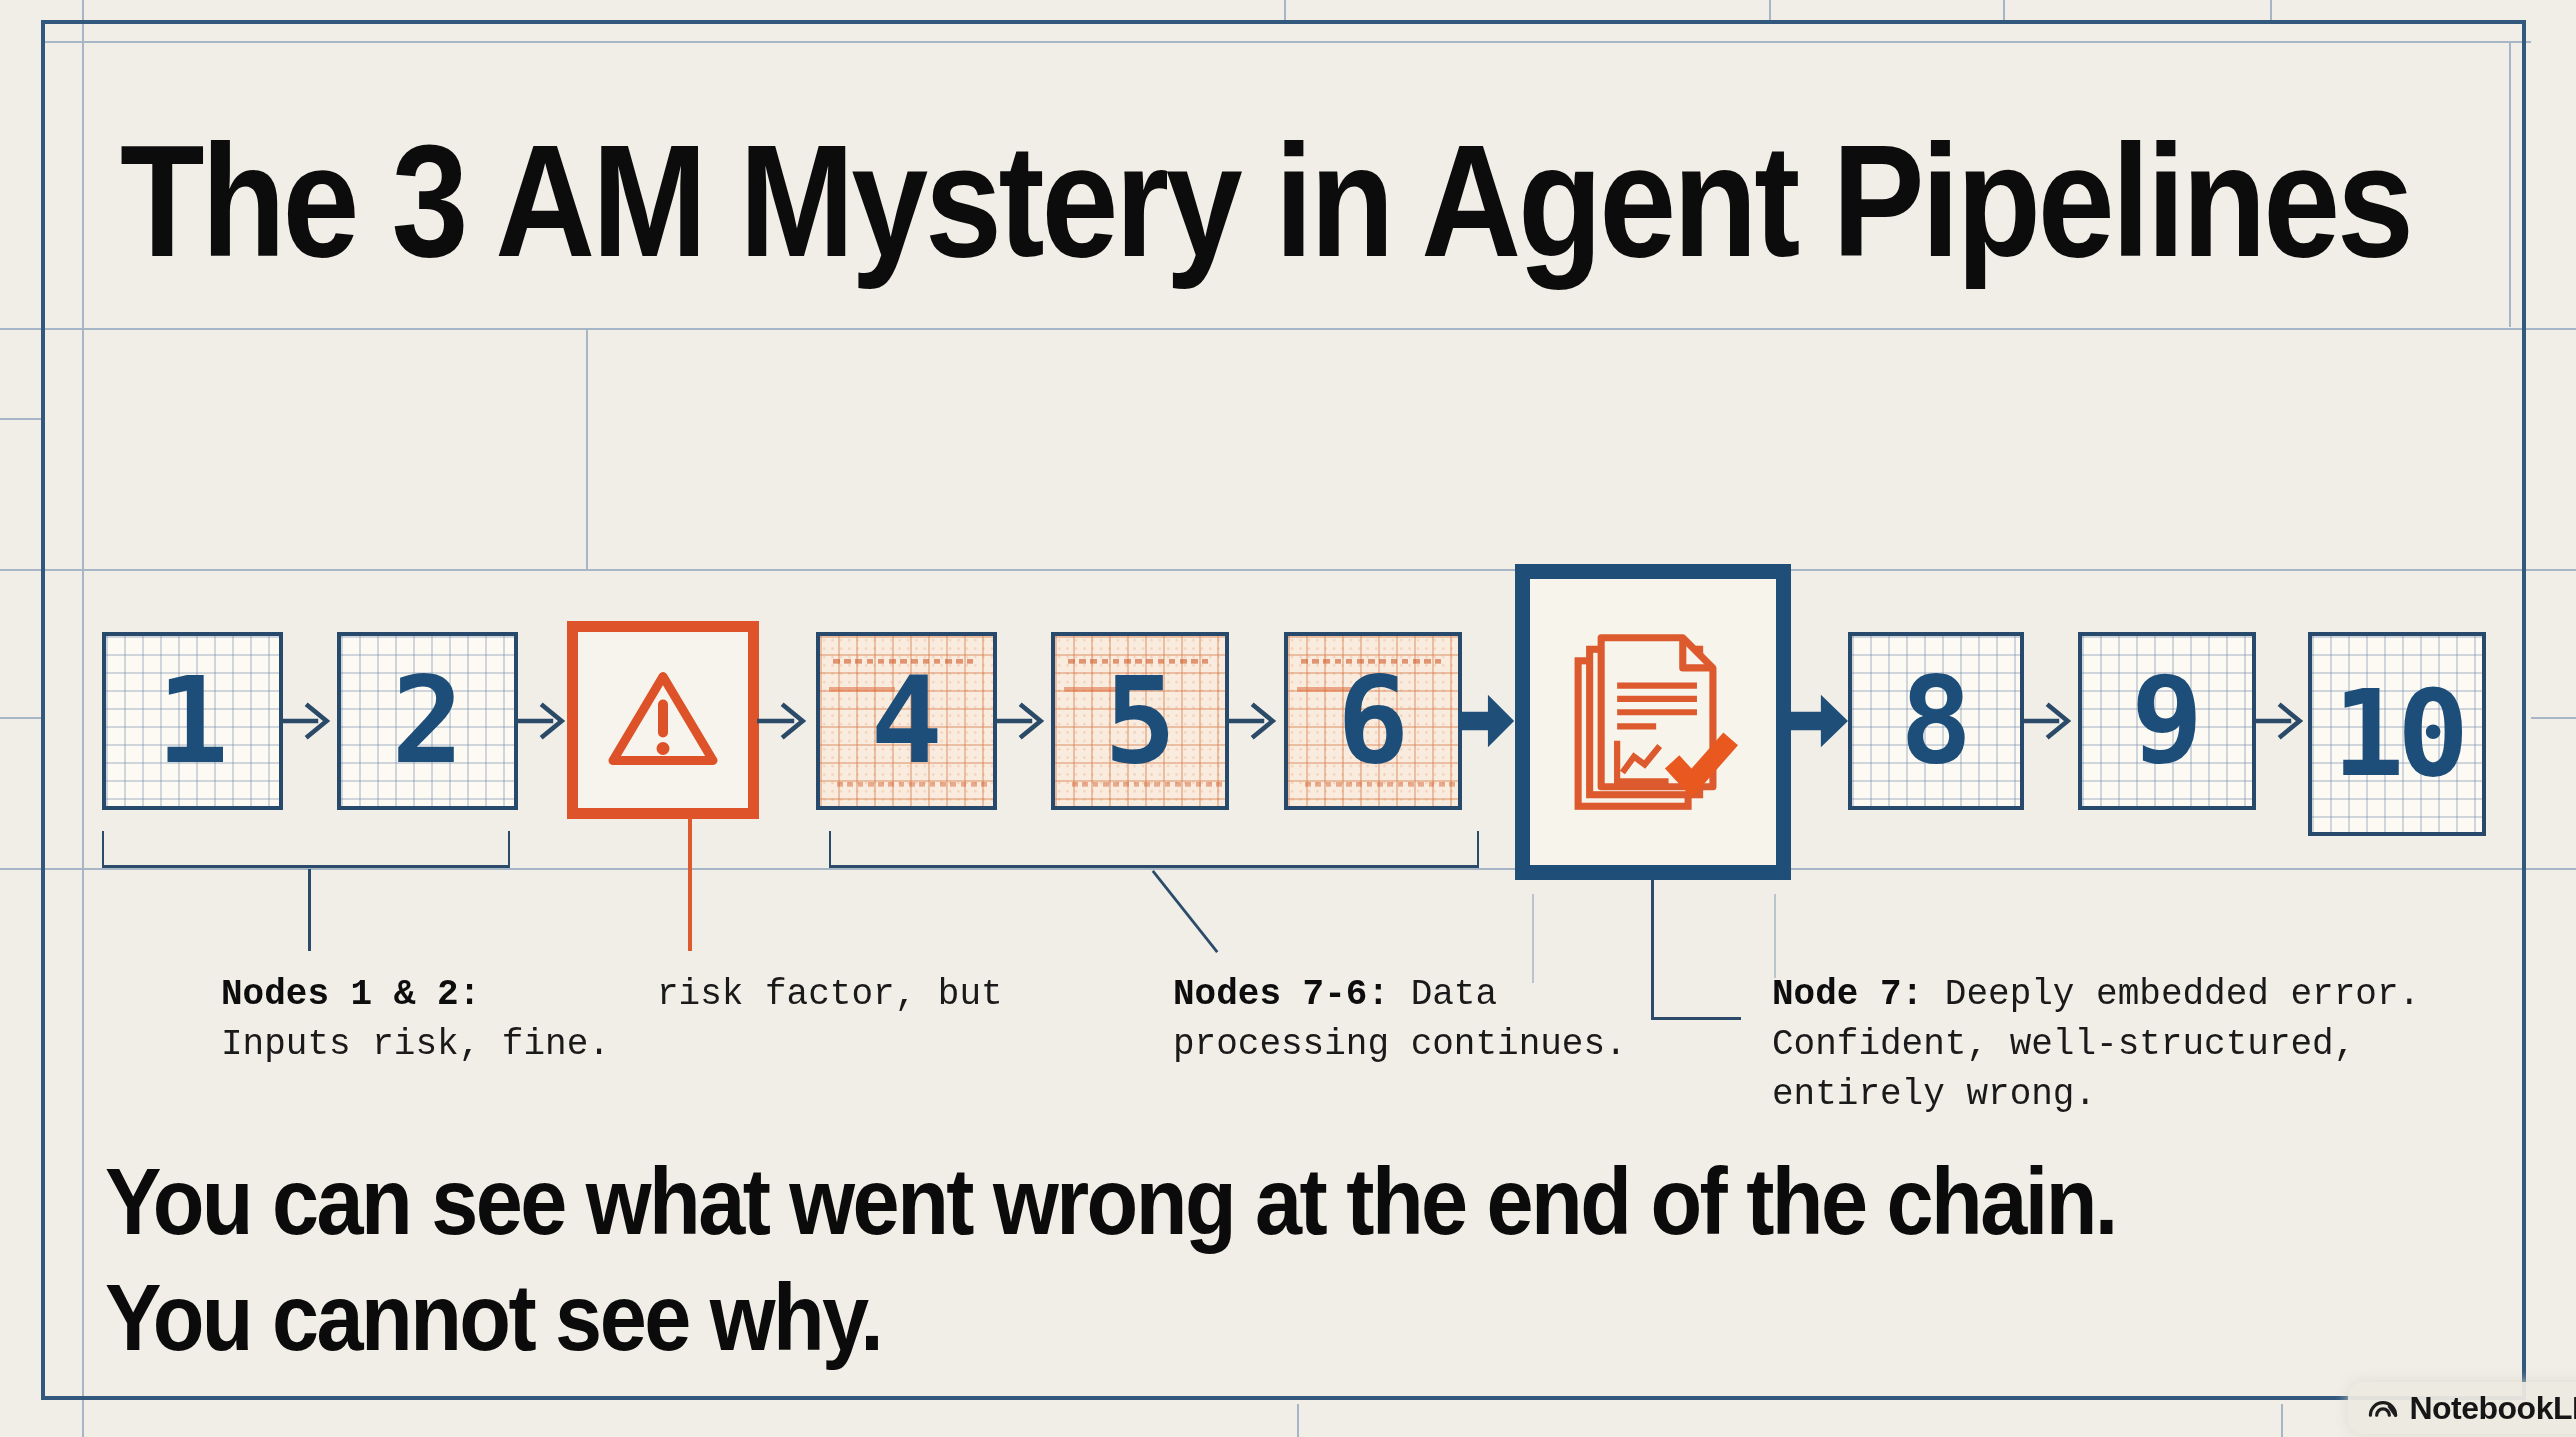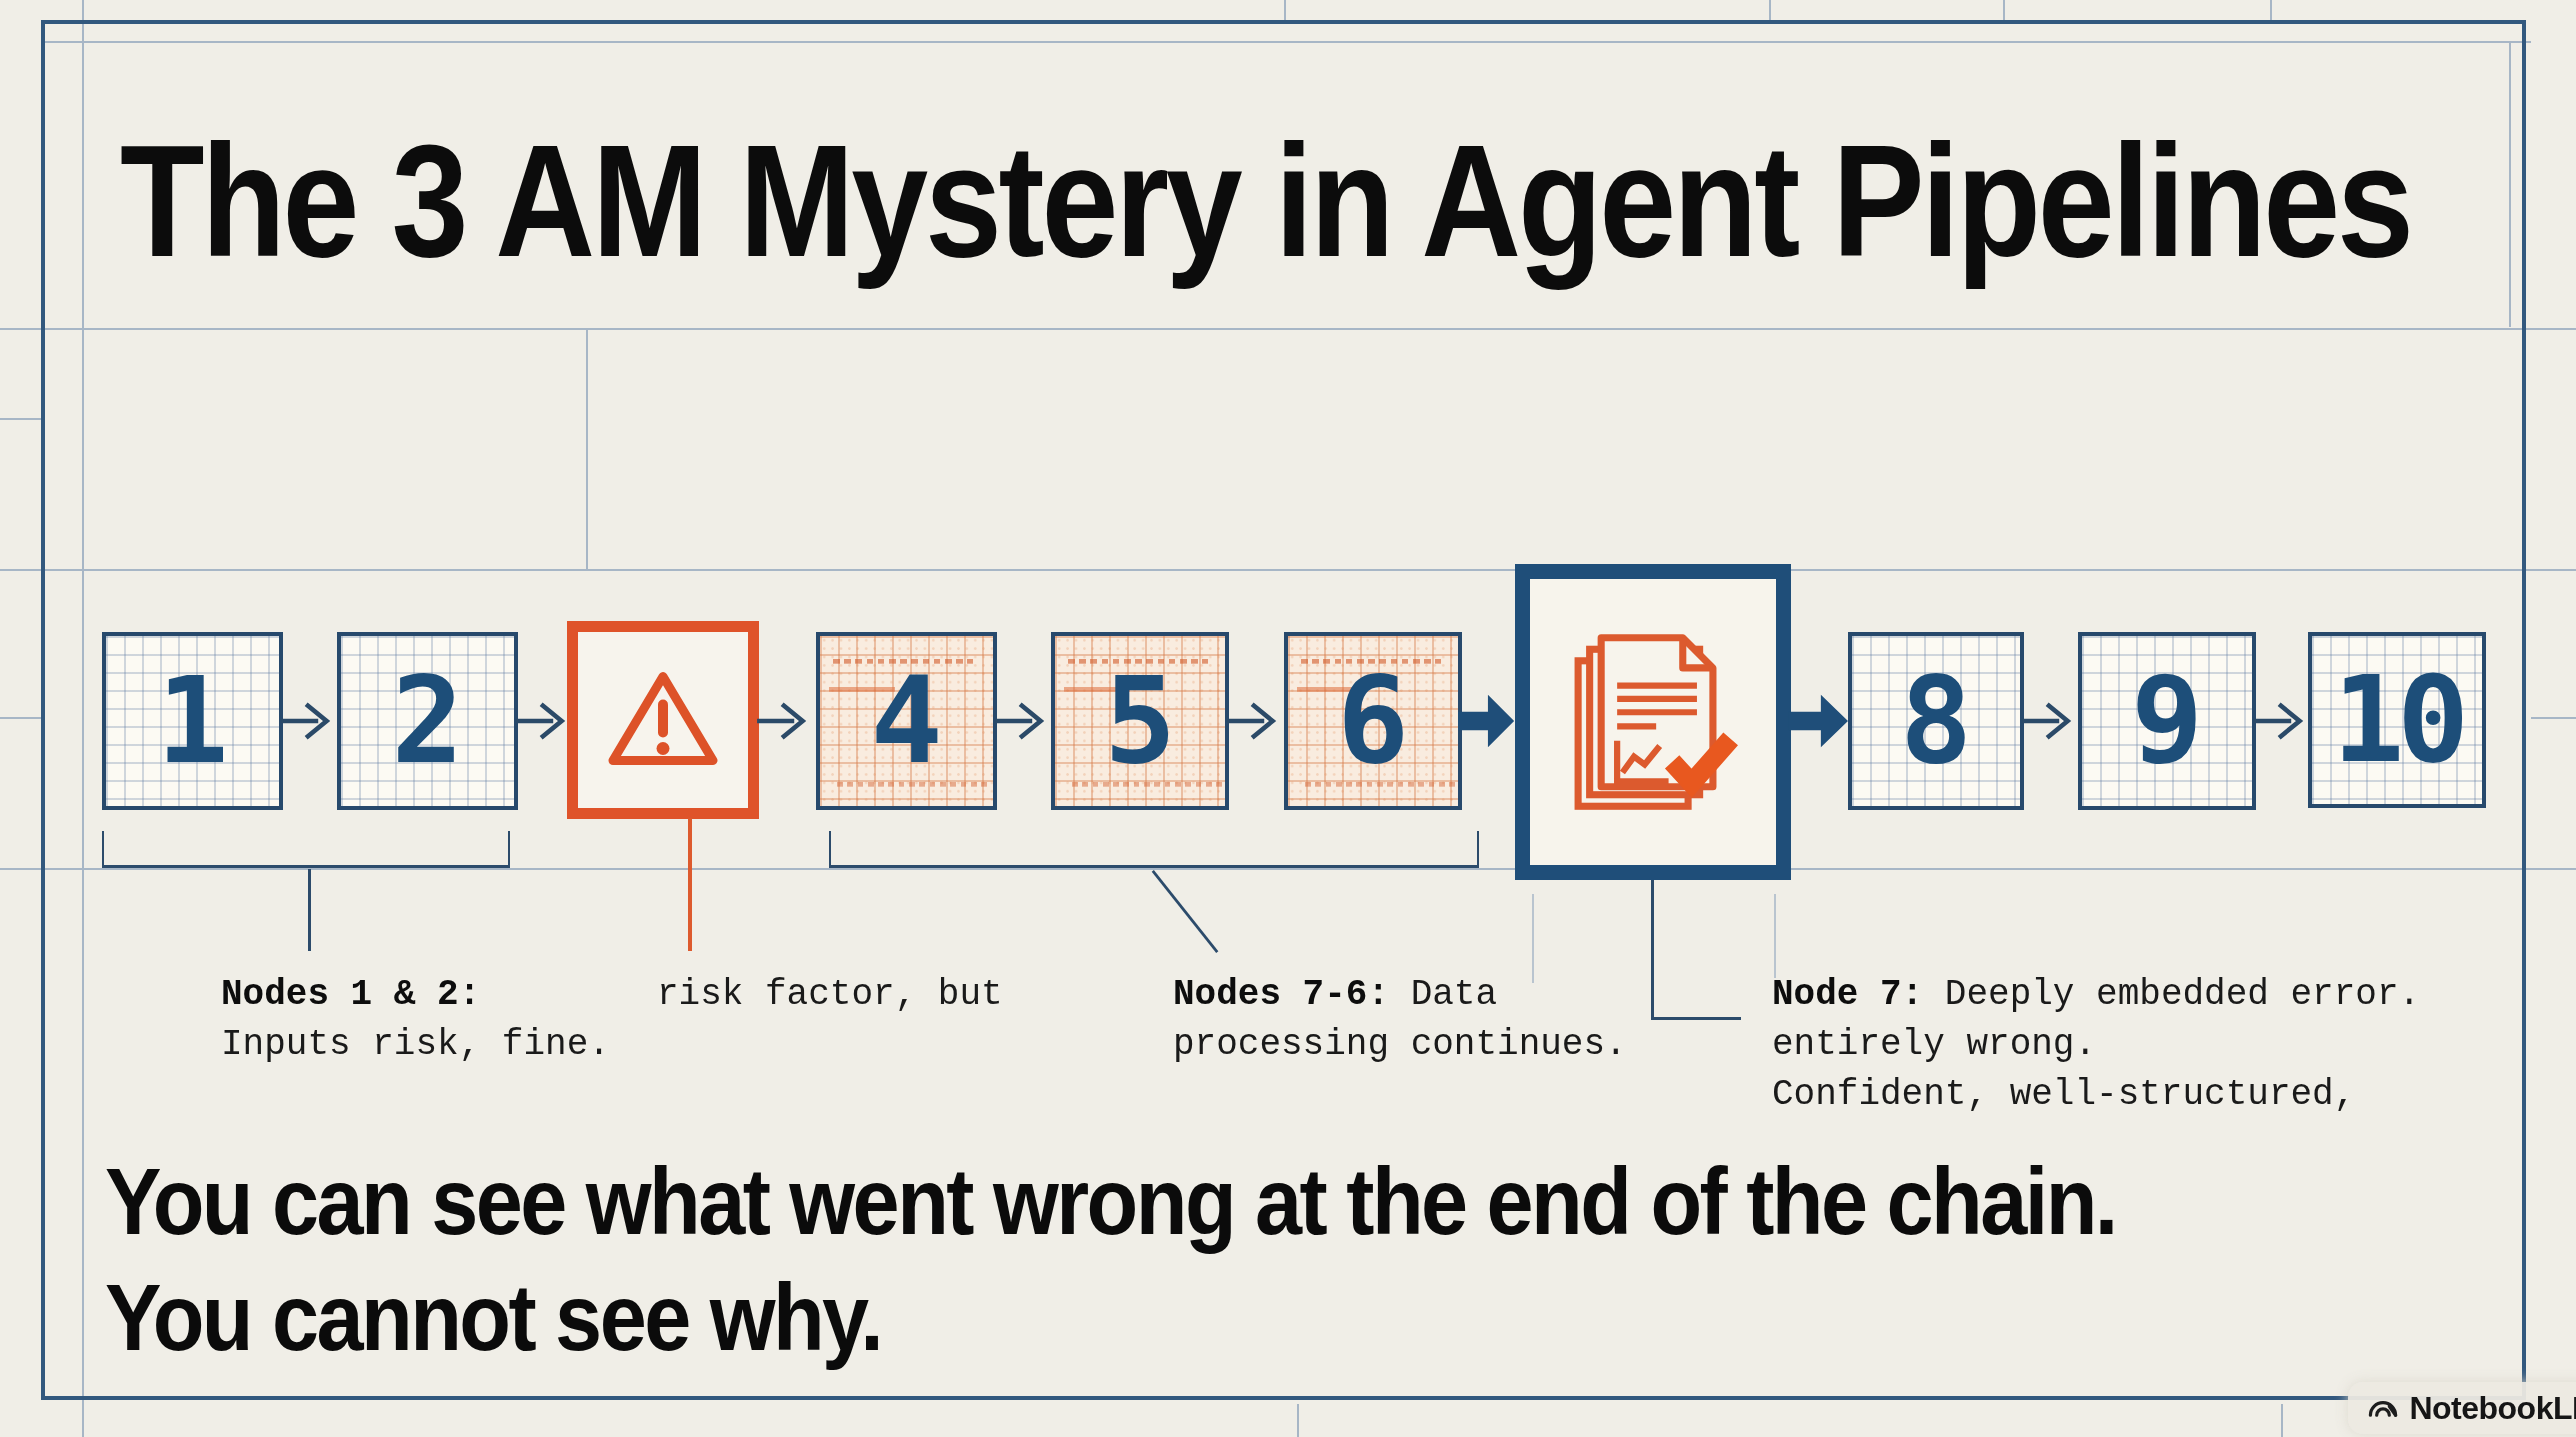--- a/index.html
+++ b/index.html
@@ -120,21 +120,21 @@
       <polyline points="70,172 83,154 95,163 112,142" fill="none" stroke="#dc5a2e" stroke-width="7"></polyline>
       <path d="M126 160 l22 24 l44 -50" fill="none" stroke="#e8581f" stroke-width="22"></path>
     </svg>
   </div>
   <div class="node clean" style="left:1848px;top:632px;width:176px;height:178px;">
     <span class="num">8</span>
   </div>
   <div class="node clean" style="left:2078px;top:632px;width:178px;height:178px;">
     <span class="num">9</span>
   </div>
-  <div class="node clean" style="left:2308px;top:632px;width:178px;height:176px;">
+  <div class="node clean" style="left:2308px;top:632px;width:178px;height:204px;">
     <span class="num" style="letter-spacing:-7.5px;">10</span>
   </div>
 
   <svg class="abs" style="left:281px;top:695px;" width="54" height="52" viewBox="0 0 58 56">
       <line x1="0" y1="28" x2="40" y2="28" stroke="#2b4a68" stroke-width="5"></line>
       <polyline points="27,10 49,28 27,46" fill="none" stroke="#2b4a68" stroke-width="5"></polyline>
     </svg>
   <svg class="abs" style="left:516px;top:695px;" width="54" height="52" viewBox="0 0 58 56">
       <line x1="0" y1="28" x2="40" y2="28" stroke="#2b4a68" stroke-width="5"></line>
       <polyline points="27,10 49,28 27,46" fill="none" stroke="#2b4a68" stroke-width="5"></polyline>
@@ -185,22 +185,22 @@
   <div class="ann" style="left:637px;top:970px;">
     <div>risk factor, but</div>
   </div>
   <div class="ann" style="left:1153px;top:970px;">
     <div><b>Nodes 7-6:</b> <span>Data</span></div>
     <div>processing continues.</div>
     <div></div>
   </div>
   <div class="ann" style="left:1752px;top:970px;">
     <div><b>Node 7:</b> <span>Deeply embedded error.</span></div>
+    <div>Confident, well-structured,</div>
     <div>entirely wrong.</div>
-    <div>Confident, well-structured,</div>
   </div>
 
   <div class="footer">
     <div>You can see what went wrong at the end of the chain.</div>
     <div>You cannot see why.</div>
   </div>
 
   <div class="watermark">
     <svg width="36" height="36" viewBox="0 0 40 40">
       <path d="M6 28 A14 14 0 0 1 34 28" fill="none" stroke="#1d1d1d" stroke-width="3.6" stroke-linecap="round"></path>

